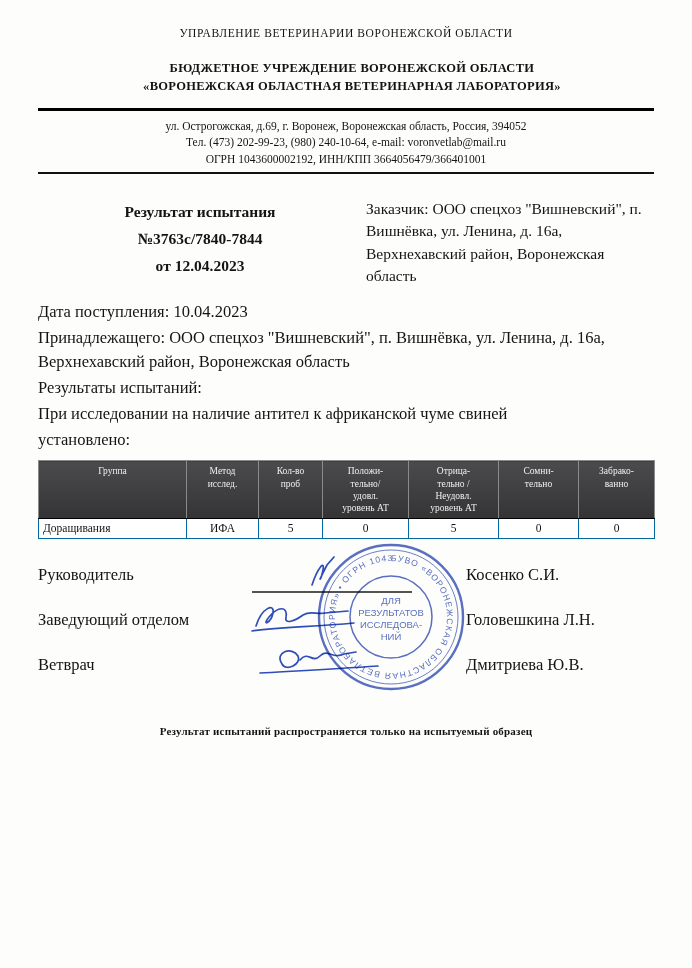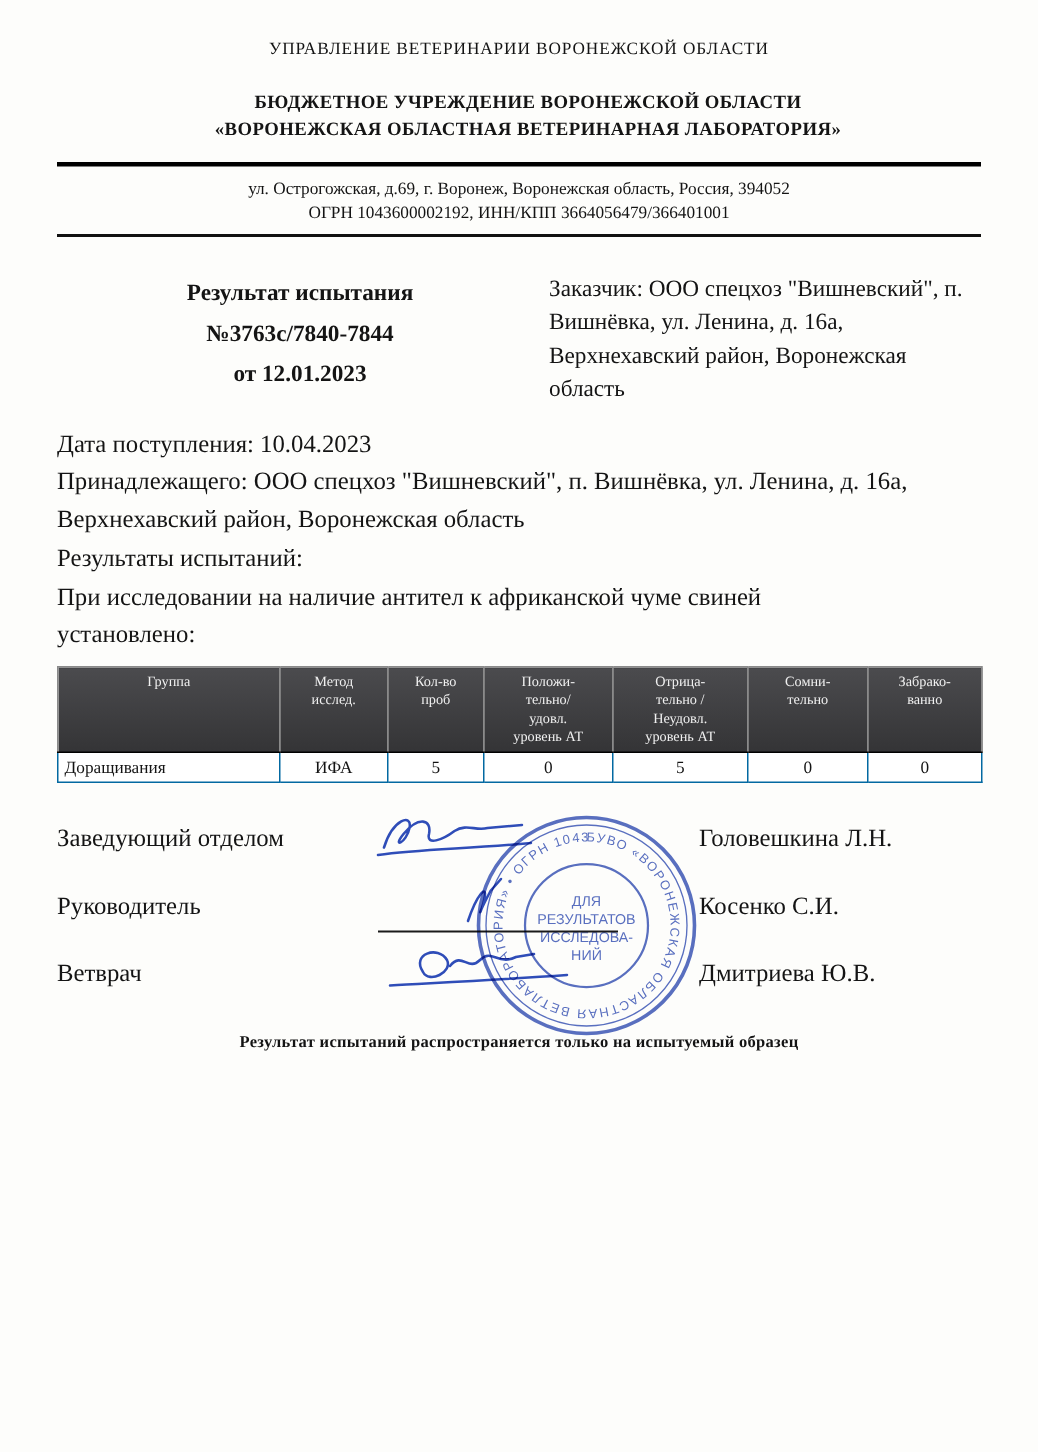--- a/index.html
+++ b/index.html
@@ -131,21 +131,21 @@
     pointer-events: none;
   }
   .stamp circle { stroke: currentColor; fill: none; }
   .stamp text { fill: currentColor; font-family: "Liberation Sans", sans-serif; }
 
   .ink { stroke: #2f4db8; fill: none; stroke-width: 1.7; stroke-linecap: round; }
   .sigline { stroke: #1a1a1a; stroke-width: 1.3; }
 
   
   .footer-note {
-    margin-top: 18px;
+    margin-top: 37px;
     text-align: center;
     font-size: 11px;
     font-weight: bold;
     letter-spacing: 0.2px;
   }
 </style>
 </head>
 <body>
 
 <div class="page">
@@ -153,30 +153,31 @@
   <div class="authority">УПРАВЛЕНИЕ ВЕТЕРИНАРИИ ВОРОНЕЖСКОЙ ОБЛАСТИ</div>
   <div class="org">
     <div>БЮДЖЕТНОЕ УЧРЕЖДЕНИЕ ВОРОНЕЖСКОЙ ОБЛАСТИ</div>
     <div>«ВОРОНЕЖСКАЯ ОБЛАСТНАЯ ВЕТЕРИНАРНАЯ ЛАБОРАТОРИЯ»</div>
   </div>
 
   <div class="rule-thick"></div>
 
   <div class="address-block">
     <div>ул. Острогожская, д.69, г. Воронеж, Воронежская область, Россия, 394052</div>
+    <div>Тел. (473) 202-99-23, (980) 240-10-64, e-mail: voronvetlab@mail.ru</div>
     <div>ОГРН 1043600002192, ИНН/КПП 3664056479/366401001</div>
   </div>
 
   <div class="rule-thin"></div>
 
   <div class="two-col">
     <div class="result-block">
       <div>Результат испытания</div>
       <div>№3763с/7840-7844</div>
-      <div>от 12.01.2023</div>
+      <div>от 12.04.2023</div>
     </div>
     <div class="customer-block">Заказчик: ООО спецхоз "Вишневский", п. Вишнёвка, ул. Ленина, д. 16а, Верхнехавский район, Воронежская область</div>
   </div>
 
   <div class="body-text">
     <div class="line">Дата поступления: 10.04.2023</div>
     <div class="line">Принадлежащего: ООО спецхоз "Вишневский", п. Вишнёвка, ул. Ленина, д. 16а, Верхнехавский район, Воронежская область</div>
     <div class="line">Результаты испытаний:</div>
     <div class="line">При исследовании на наличие антител к африканской чуме свиней</div>
     <div class="line">установлено:</div>
@@ -222,39 +223,39 @@
         <td>5</td>
         <td>0</td>
         <td>0</td>
       </tr>
     </tbody>
   </table>
 
   <div class="signatures">
 
     <div class="sig-row">
+      <div class="sig-title">Руководитель</div>
+      <div class="sig-scribble">
+        <svg width="216" height="44" viewBox="0 0 216 44">
+          <path class="ink" d="M62 32 C 68 14, 75 7, 73 17 C 71 27, 66 33, 77 12 L 84 4"></path>
+          <path class="sigline" d="M2 39 L 162 39"></path>
+        </svg>
+      </div>
+      <div class="sig-name">Косенко С.И.</div>
+    </div>
+
+    <div class="sig-row">
       <div class="sig-title">Заведующий отделом</div>
       <div class="sig-scribble">
         <svg width="216" height="44" viewBox="0 0 216 44">
           <path class="ink" d="M6 28 C 12 9, 25 5, 23 15 C 21 25, 11 29, 19 19 C 29 7, 38 9, 36 19 C 34 27, 45 23, 53 17 C 61 12, 67 17, 75 15 L 98 13"></path>
           <path class="ink" d="M2 33 C 30 29, 62 29, 104 25" stroke-width="1.2"></path>
         </svg>
       </div>
       <div class="sig-name">Головешкина Л.Н.</div>
-    </div>
-
-    <div class="sig-row">
-      <div class="sig-title">Руководитель</div>
-      <div class="sig-scribble">
-        <svg width="216" height="44" viewBox="0 0 216 44">
-          <path class="ink" d="M62 32 C 68 14, 75 7, 73 17 C 71 27, 66 33, 77 12 L 84 4"></path>
-          <path class="sigline" d="M2 39 L 162 39"></path>
-        </svg>
-      </div>
-      <div class="sig-name">Косенко С.И.</div>
     </div>
 
     <div class="sig-row">
       <div class="sig-title">Ветврач</div>
       <div class="sig-scribble">
         <svg width="216" height="44" viewBox="0 0 216 44">
           <path class="ink" d="M32 21 C 24 9, 42 3, 48 13 C 52 21, 36 29, 32 21 Z"></path>
           <path class="ink" d="M50 17 C 58 7, 62 21, 70 13 C 78 5, 82 17, 94 11 L 106 9"></path>
           <path class="ink" d="M10 30 C 45 28, 85 26, 128 23" stroke-width="1.2"></path>
         </svg>

